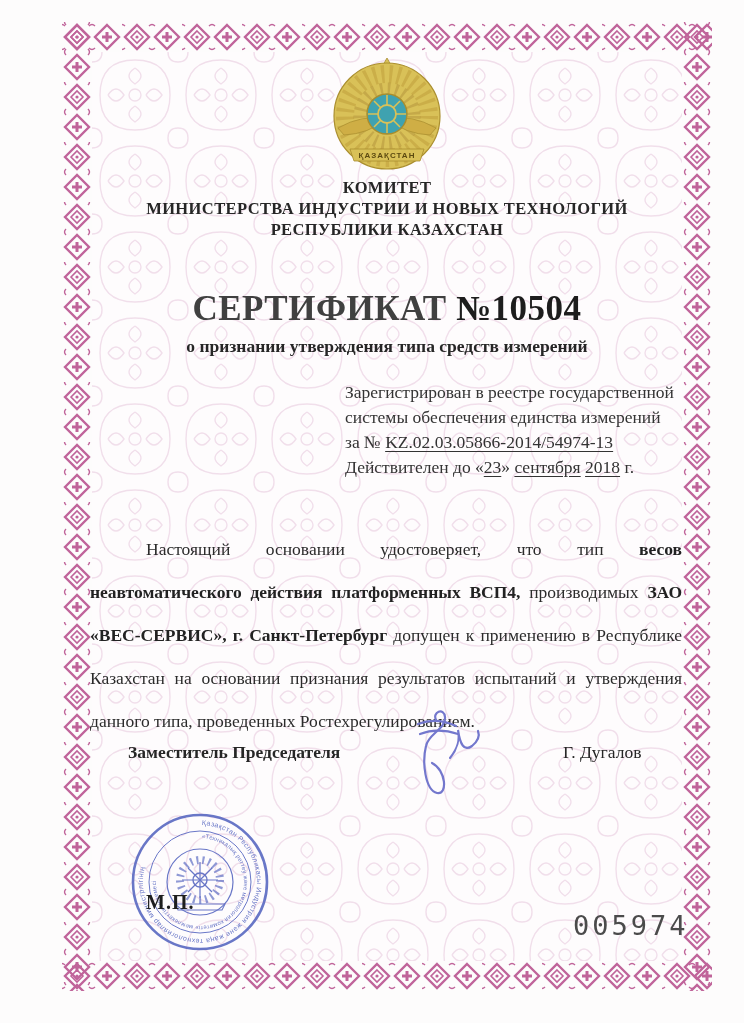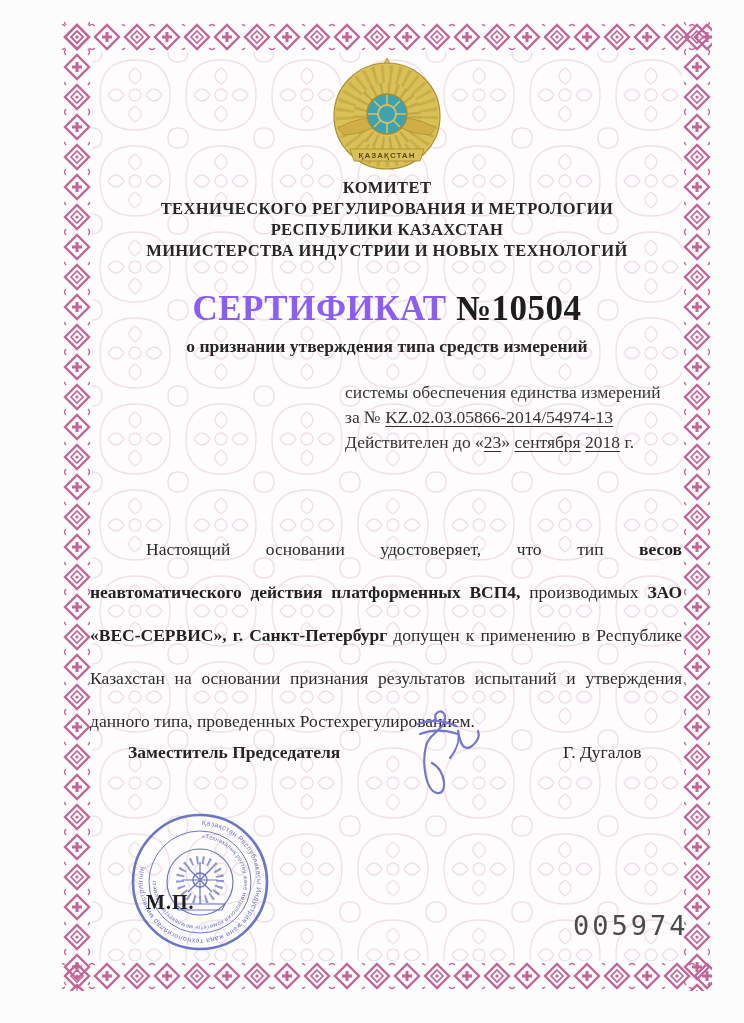--- a/index.html
+++ b/index.html
@@ -14,21 +14,21 @@
   
   #watermark{left:92px;top:52px;width:590px;height:909px;background:#fefcfd;}
   
   #emblem{left:330px;top:56px;width:114px;height:116px;}
   
   .header{left:92px;top:177px;width:590px;text-align:center;
     font-weight:bold;font-size:16.5px;line-height:21px;color:#262626;letter-spacing:.4px;}
   
   .title{left:92px;top:289px;width:590px;text-align:center;
     font-weight:bold;font-size:35px;letter-spacing:.5px;white-space:nowrap;}
-  .title .accent{color:#8b5cf6;}
+  .title .accent{color:#404040;}
   .title .num{color:#1d1d1d;margin-top:32px;}
   .subtitle{left:92px;top:336px;width:590px;text-align:center;
     font-weight:bold;font-size:17.5px;color:#262626;}
   
   .reg{left:345px;top:380px;width:345px;font-size:17.5px;line-height:25px;color:#333;}
   .reg-line{white-space:pre-wrap;}
   .u{text-decoration:underline;text-underline-offset:3px;text-decoration-thickness:1px;}
   
   .bodytext{left:90px;top:528px;width:592px;font-size:17.5px;line-height:43px;
     text-align:justify;text-indent:56px;color:#2b2b2b;}
@@ -130,31 +130,31 @@
     <line x1="44" y1="45" x2="70" y2="71"></line>
     <line x1="70" y1="45" x2="44" y2="71"></line>
   </g>
   <circle cx="57" cy="58" r="9" fill="#3fa2b0" stroke="#d9c158" stroke-width="1.8"></circle>
   <path d="M20,93 L94,93 L90,105 L24,105 Z" fill="#d9c158" stroke="#a88d2e" stroke-width="0.8"></path>
   <text x="57" y="102" text-anchor="middle" font-size="8" font-weight="bold" font-family="Liberation Sans, sans-serif" fill="#5c4a10" letter-spacing="1">ҚАЗАҚСТАН</text>
 </svg>
 
 <div class="abs header">
   <div>КОМИТЕТ</div>
-  <div>ТЕХНИЧЕСКОГО РЕГУЛИРОВАНИЯ И МЕТРОЛОГИИ</div>
+  <div>МИНИСТЕРСТВА ИНДУСТРИИ И НОВЫХ ТЕХНОЛОГИЙ</div>
   <div>РЕСПУБЛИКИ КАЗАХСТАН</div>
-  <div>МИНИСТЕРСТВА ИНДУСТРИИ И НОВЫХ ТЕХНОЛОГИЙ</div>
 </div>
 
 <div class="abs title">
   <span class="accent">СЕРТИФИКАТ </span><span class="num">№10504</span>
 </div>
 <div class="abs subtitle">о признании утверждения типа средств измерений</div>
 
 <div class="abs reg">
+  <div class="reg-line">Зарегистрирован в реестре государственной</div>
   <div class="reg-line">системы обеспечения единства измерений</div>
   <div class="reg-line"><span>за № </span><span class="u">KZ.02.03.05866-2014/54974-13</span></div>
   <div class="reg-line"><span>Действителен до «</span><span class="u">23</span><span>» </span><span class="u">сентября</span><span> </span><span class="u">2018</span><span> г.</span></div>
 </div>
 
 <div class="abs bodytext"><span>Настоящий основании удостоверяет, что тип </span><b>весов неавтоматического действия платформенных ВСП4,</b><span> производимых </span><b>ЗАО «ВЕС-СЕРВИС», г. Санкт-Петербург</b><span> допущен к применению в Республике Казахстан на основании признания результатов испытаний и утверждения данного типа, проведенных Ростехрегулированием.</span></div>
 
 <div class="abs sig-pos">Заместитель Председателя</div>
 <div class="abs sig-name">Г. Дугалов</div>
 

